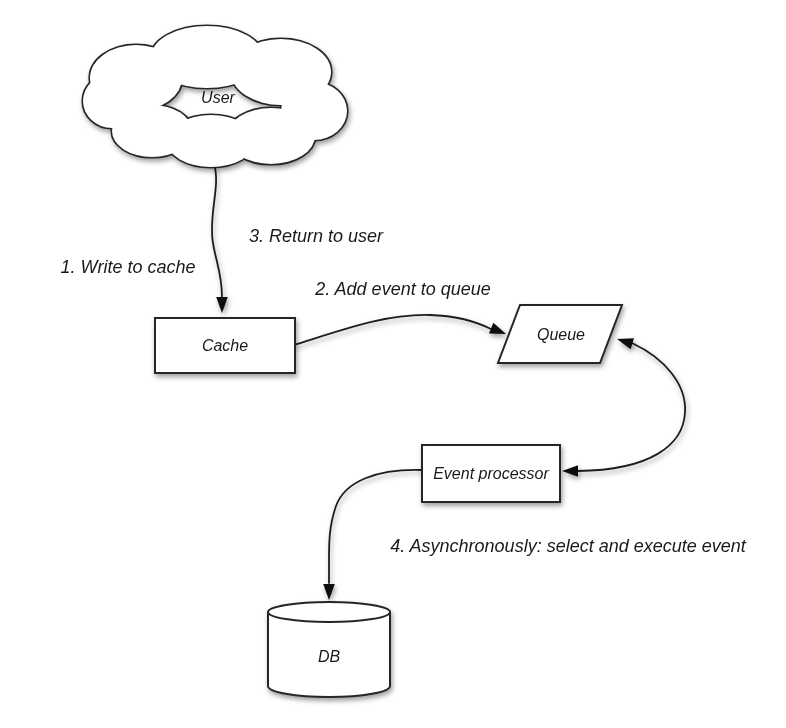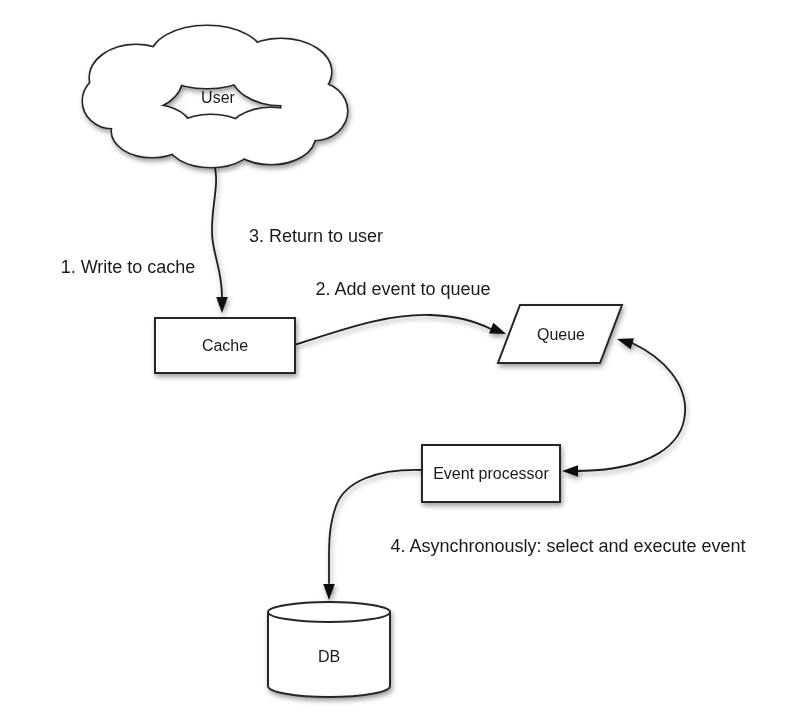--- a/index.html
+++ b/index.html
@@ -2,20 +2,21 @@
 <html><head>
 <meta charset="utf-8">
 <style>
   html, body { margin: 0; padding: 0; background: #ffffff; }
   .diagram-page {
     width: 786px; height: 728px;
     background: #ffffff;
     position: relative;
     overflow: hidden;
     font-family: "Liberation Sans", sans-serif;
+    font-style: italic;
   }
   svg text {
     font-family: "Liberation Sans", sans-serif;
     fill: #1a1a1a;
   }
   .num-label  { font-size: 18px; }
   .node-label { font-size: 16px; }
   .edge-path {
     fill: none;
     stroke: #1f1f1f;

